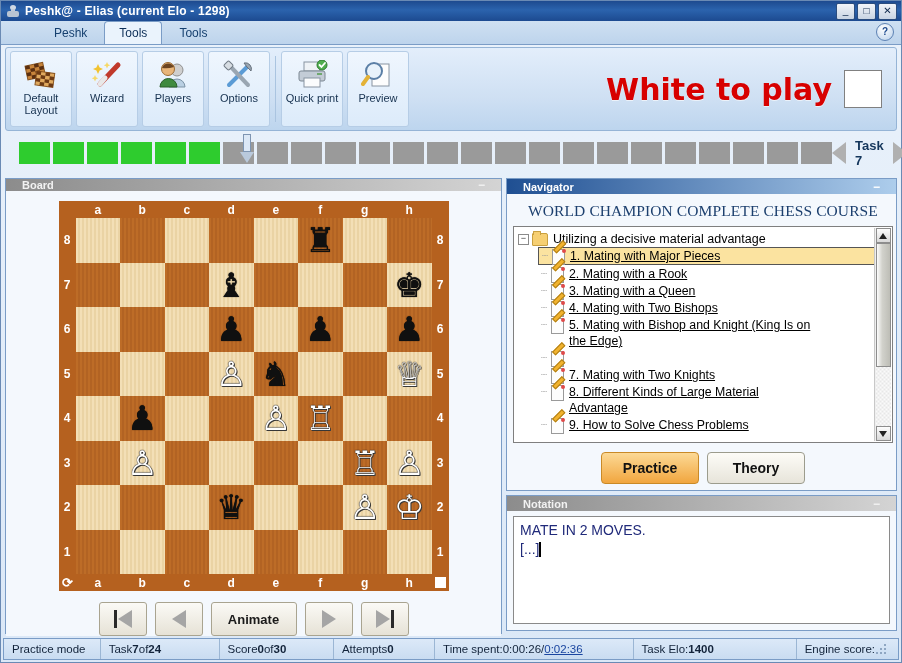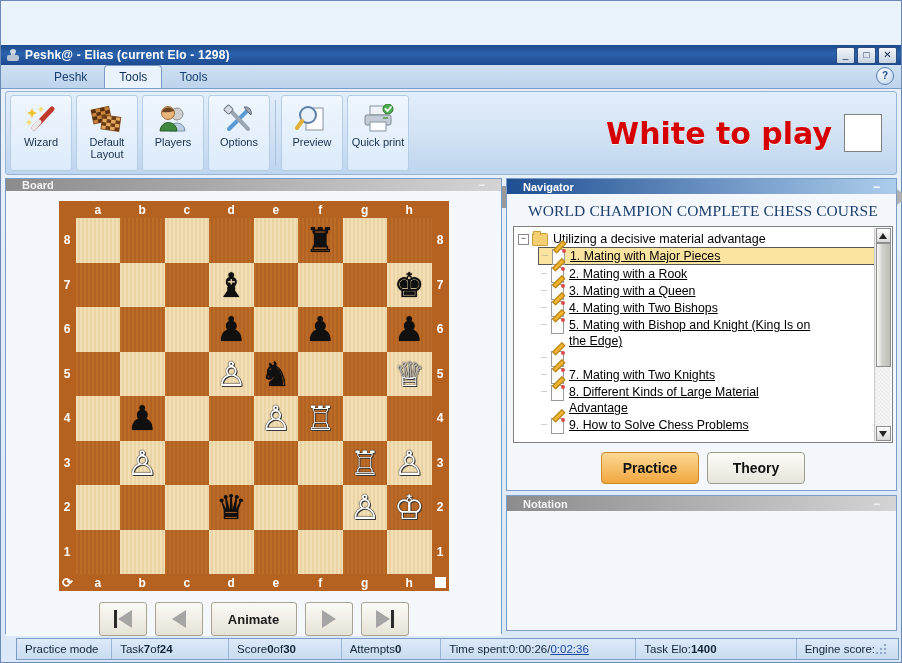--- a/index.html
+++ b/index.html
@@ -16,21 +16,20 @@
     border:1px solid #6a8ab4;box-sizing:border-box;
   }
 
   
   .titlebar{
     height:20px;
     background:linear-gradient(#1d4a8f,#2b63ad 45%,#1c4a90);
     display:flex;align-items:center;
     padding:0 2px 0 5px;
     box-sizing:border-box;
-    margin-top:44px;
   }
   .titlebar .ticon{
     width:14px;height:14px;margin-right:5px;
     position:relative;flex:0 0 auto;
   }
   .titlebar .ticon .pawn{
     position:absolute;left:4px;top:1px;width:6px;height:5px;border-radius:50%;
     background:#cfd8e4;
   }
   .titlebar .ticon .base{
@@ -284,21 +283,21 @@
   .not-body{flex:1;padding:5px 6px 6px 6px;background:#f4f8fd;display:flex;}
   .not-text{
     flex:1;background:#fff;border:1px solid #8a8a8a;
     padding:4px 6px;font-size:14px;color:#202a7a;
     font-family:"Liberation Sans",sans-serif;line-height:19px;
   }
   .caret{display:inline-block;width:2px;height:15px;background:#000;vertical-align:-3px;}
 
   
   .status{
-    position:absolute;left:15px;right:2px;bottom:2px;height:22px;
+    position:absolute;left:2px;right:2px;bottom:2px;height:22px;
     background:linear-gradient(#dce9f8,#c9dcf1);
     border:1px solid #7a9cc6;
     display:flex;align-items:center;font-size:11.5px;color:#12233a;
     box-sizing:border-box;
   }
   .scell{
     height:100%;display:flex;align-items:center;padding:0 8px;
     border-right:1px solid #9bb6d4;white-space:nowrap;
   }
   .scell b{font-weight:bold;}
@@ -339,33 +338,20 @@
 
   <div class="tabbar">
     <div class="tab">Peshk</div>
     <div class="tab active">Tools</div>
     <div class="tab">Tools</div>
     <div class="helpbtn">?</div>
   </div>
 
   <div class="ribbon">
     <div class="rgroup">
-
-      <div class="rbtn">
-        <span class="ic">
-          <svg class="ico" width="34" height="30" viewBox="0 0 34 30">
-            <line x1="10" y1="24" x2="28" y2="5" stroke="#c0392b" stroke-width="5" stroke-linecap="round"></line>
-            <line x1="10" y1="24" x2="15" y2="18" stroke="#e8e8e8" stroke-width="5" stroke-linecap="round"></line>
-            <path d="M8 4 l1.6 3.4 3.4 1.6 -3.4 1.6 -1.6 3.4 -1.6 -3.4 -3.4 -1.6 3.4 -1.6z" fill="#f2c331"></path>
-            <path d="M17 2 l1 2.2 2.2 1 -2.2 1 -1 2.2 -1 -2.2 -2.2 -1 2.2 -1z" fill="#f6d967"></path>
-            <path d="M5 15 l1 2.2 2.2 1 -2.2 1 -1 2.2 -1 -2.2 -2.2 -1 2.2 -1z" fill="#f6d967"></path>
-          </svg>
-        </span>
-        <span class="lbl">Wizard</span>
-      </div>
 
       <div class="rbtn">
         <span class="ic">
           <svg class="ico" width="34" height="30" viewBox="0 0 34 30">
             <g transform="rotate(-12 17 14)">
               <rect x="3" y="3" width="18" height="14" fill="#c8853b" stroke="#8a5520"></rect>
               <rect x="3" y="3" width="4.5" height="3.5" fill="#5b2f10"></rect>
                 <rect x="12" y="3" width="4.5" height="3.5" fill="#5b2f10"></rect>
               <rect x="7.5" y="6.5" width="4.5" height="3.5" fill="#5b2f10"></rect>
                 <rect x="16.5" y="6.5" width="4.5" height="3.5" fill="#5b2f10"></rect>
@@ -386,20 +372,33 @@
                 <rect x="25.5" y="22.5" width="4.5" height="3.5" fill="#6d3a14"></rect>
             </g>
           </svg>
         </span>
         <span class="lbl">Default Layout</span>
       </div>
 
       <div class="rbtn">
         <span class="ic">
           <svg class="ico" width="34" height="30" viewBox="0 0 34 30">
+            <line x1="10" y1="24" x2="28" y2="5" stroke="#c0392b" stroke-width="5" stroke-linecap="round"></line>
+            <line x1="10" y1="24" x2="15" y2="18" stroke="#e8e8e8" stroke-width="5" stroke-linecap="round"></line>
+            <path d="M8 4 l1.6 3.4 3.4 1.6 -3.4 1.6 -1.6 3.4 -1.6 -3.4 -3.4 -1.6 3.4 -1.6z" fill="#f2c331"></path>
+            <path d="M17 2 l1 2.2 2.2 1 -2.2 1 -1 2.2 -1 -2.2 -2.2 -1 2.2 -1z" fill="#f6d967"></path>
+            <path d="M5 15 l1 2.2 2.2 1 -2.2 1 -1 2.2 -1 -2.2 -2.2 -1 2.2 -1z" fill="#f6d967"></path>
+          </svg>
+        </span>
+        <span class="lbl">Wizard</span>
+      </div>
+
+      <div class="rbtn">
+        <span class="ic">
+          <svg class="ico" width="34" height="30" viewBox="0 0 34 30">
             <circle cx="21" cy="10" r="6" fill="#cfcfcf" stroke="#8f8f8f"></circle>
             <path d="M13 27 a8 8 0 0 1 16 0z" fill="#b9cfe2" stroke="#7c93a6"></path>
             <circle cx="12" cy="9" r="6.5" fill="#e8b57a" stroke="#9c6c34"></circle>
             <path d="M6 8 a6.5 6.5 0 0 1 12 -1 q-6 2 -12 1z" fill="#6b4421"></path>
             <path d="M4 27 a8.5 8.5 0 0 1 17 0z" fill="#3f8a3f" stroke="#2b5f2b"></path>
           </svg>
         </span>
         <span class="lbl">Players</span>
       </div>
 
@@ -409,44 +408,44 @@
             <line x1="7" y1="25" x2="26" y2="6" stroke="#5b9bd5" stroke-width="4" stroke-linecap="round"></line>
             <path d="M22 3 a6 6 0 0 1 7 8 l-4 -4z" fill="#9aa6b2" stroke="#66707c"></path>
             <line x1="26" y1="25" x2="8" y2="6" stroke="#9aa6b2" stroke-width="4" stroke-linecap="round"></line>
             <rect x="3" y="2" width="7" height="7" rx="1.5" fill="#d7dde3" stroke="#707a85" transform="rotate(45 6.5 5.5)"></rect>
           </svg>
         </span>
         <span class="lbl">Options</span>
       </div>
 
       <div class="sep"></div>
-
-      <div class="rbtn">
-        <span class="ic">
-          <svg class="ico" width="34" height="30" viewBox="0 0 34 30">
-            <rect x="11" y="4" width="17" height="22" fill="#fdfdfd" stroke="#8894a1"></rect>
-            <circle cx="13" cy="11" r="8" fill="#e8f2fb" stroke="#5b7fa6" stroke-width="2"></circle>
-            <line x1="7" y1="17" x2="2" y2="24" stroke="#e3b238" stroke-width="4" stroke-linecap="round"></line>
-          </svg>
-        </span>
-        <span class="lbl">Preview</span>
-      </div>
 
       <div class="rbtn">
         <span class="ic">
           <svg class="ico" width="34" height="30" viewBox="0 0 34 30">
             <rect x="9" y="2" width="16" height="9" fill="#eef2f6" stroke="#8894a1"></rect>
             <rect x="4" y="11" width="26" height="10" rx="2" fill="#c3ccd6" stroke="#7d8893"></rect>
             <rect x="9" y="18" width="16" height="9" fill="#fbfcfd" stroke="#8894a1"></rect>
             <rect x="22" y="13" width="5" height="2" fill="#6fa86f"></rect>
             <circle cx="27" cy="5" r="5" fill="#4fae4f" stroke="#2f7a2f"></circle>
             <path d="M24.5 5 l2 2 3.5 -4" stroke="#fff" stroke-width="1.8" fill="none" stroke-linecap="round"></path>
           </svg>
         </span>
         <span class="lbl">Quick print</span>
+      </div>
+
+      <div class="rbtn">
+        <span class="ic">
+          <svg class="ico" width="34" height="30" viewBox="0 0 34 30">
+            <rect x="11" y="4" width="17" height="22" fill="#fdfdfd" stroke="#8894a1"></rect>
+            <circle cx="13" cy="11" r="8" fill="#e8f2fb" stroke="#5b7fa6" stroke-width="2"></circle>
+            <line x1="7" y1="17" x2="2" y2="24" stroke="#e3b238" stroke-width="4" stroke-linecap="round"></line>
+          </svg>
+        </span>
+        <span class="lbl">Preview</span>
       </div>
     </div>
 
     <div class="whiteplay">
       <div class="txt">White to play</div>
       <div class="sidebox"></div>
     </div>
   </div>
 
   <div class="strip">
@@ -793,20 +792,26 @@
             <div class="mbtn">Theory</div>
           </div>
         </div>
       </div>
 
       <div class="panel not-panel">
         <div class="phead inactive">
           <span>Notation</span>
           <span class="min">−</span>
         </div>
+        <div class="not-body">
+          <div class="not-text">
+            <div>MATE IN 2 MOVES.</div>
+            <div><span>[...]</span><span class="caret"></span></div>
+          </div>
+        </div>
       </div>
 
     </div>
   </div>
 
   <div class="status">
     <div class="scell" style="width:90px">Practice mode</div>
     <div class="scell" style="width:115px">
       <span>Task </span>
         <b>7</b>

